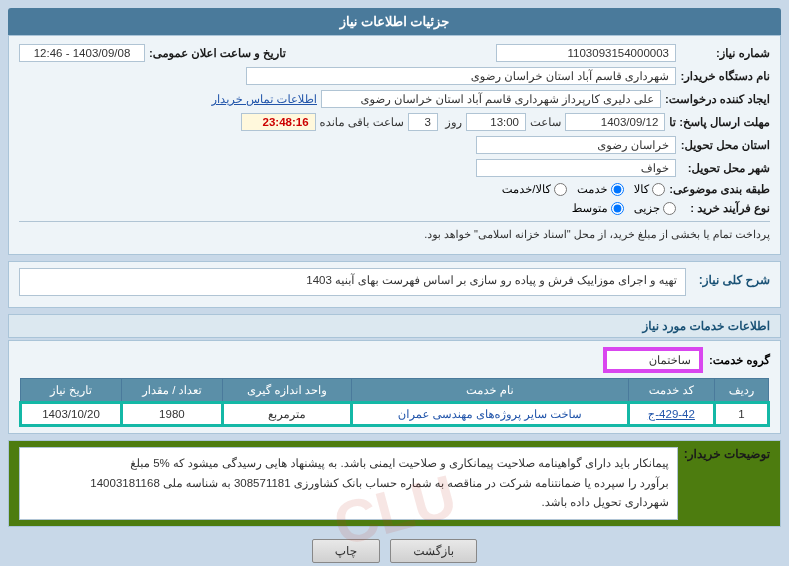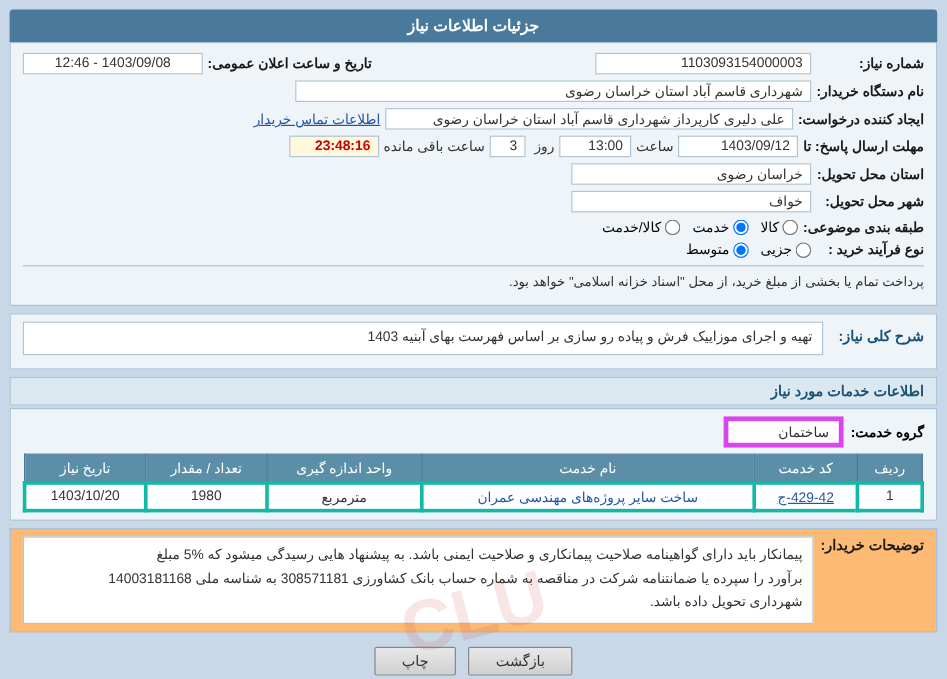--- a/index.html
+++ b/index.html
@@ -171,21 +171,21 @@
     }
     .data-table td {
       background: white;
       padding: 3px 6px;
       text-align: center;
       border: 3px solid #14b8a6;
       color: #333;
     }
     
     .tawzih-section {
-      background: #fdba74;
+      background: #4d7c0f;
       border: 1px solid #aac4d8;
       padding: 6px 10px;
       margin-bottom: 6px;
     }
     .tawzih-box {
       background: white;
       border: 1px solid #b0c4d4;
       padding: 6px 8px;
       font-size: 11.5px;
       direction: rtl;
@@ -255,21 +255,21 @@
     <span>جزئیات اطلاعات نیاز</span>
   </div>
 
   <div class="form-section">
 
     <div class="form-row">
       <span class="label label-bold">شماره نیاز:</span>
       <input type="text" class="input-field input-medium" value="1103093154000003" readonly="" style="width: 180px;">
       <span class="flex-spacer"></span>
       <span class="label label-bold">تاریخ و ساعت اعلان عمومی:</span>
-      <span class="datetime-box" style="width:150px; display:inline-block; text-align:center;">1403/09/08 - 12:46</span>
+      <span class="datetime-box" style="width:126px; display:inline-block; text-align:center;">1403/09/08 - 12:46</span>
     </div>
 
     <div class="form-row">
       <span class="label label-bold">نام دستگاه خریدار:</span>
       <input type="text" class="input-field" value="شهرداری قاسم آباد استان خراسان رضوی" readonly="" style="width: 430px;">
     </div>
 
     <div class="form-row">
       <span class="label label-bold">ایجاد کننده درخواست:</span>
       <input type="text" class="input-field" value="علی دلیری کارپرداز شهرداری قاسم آباد استان خراسان رضوی" readonly="" style="width: 340px;">

